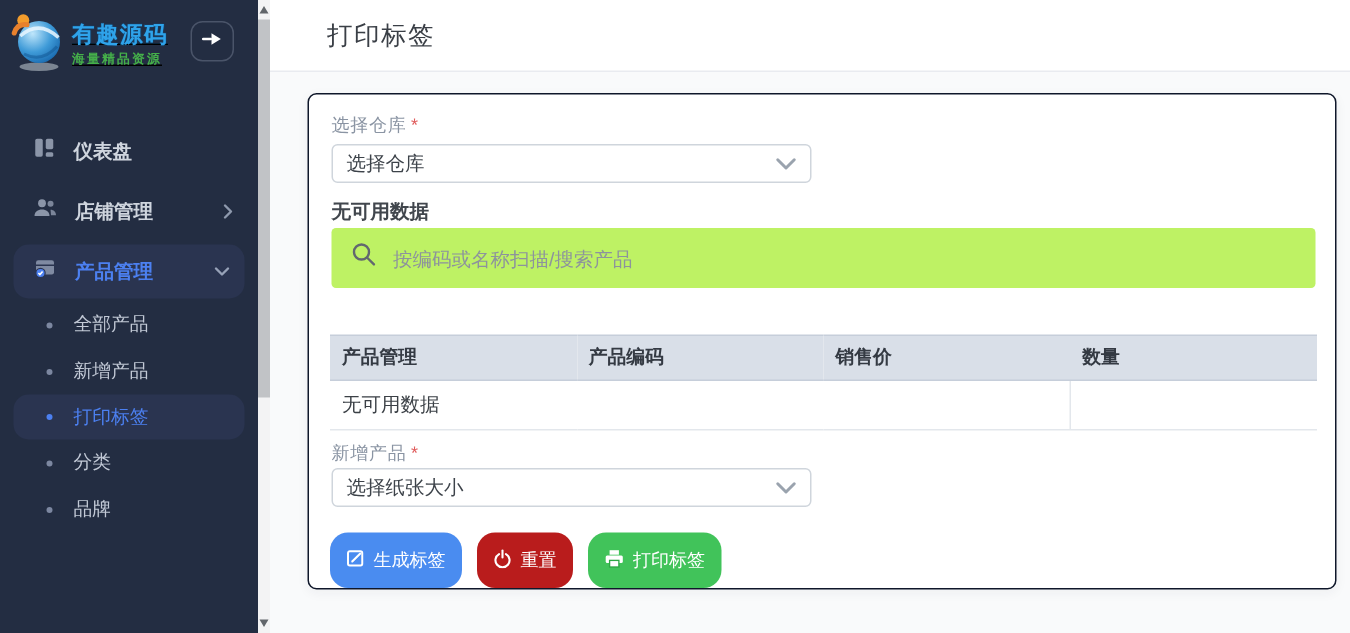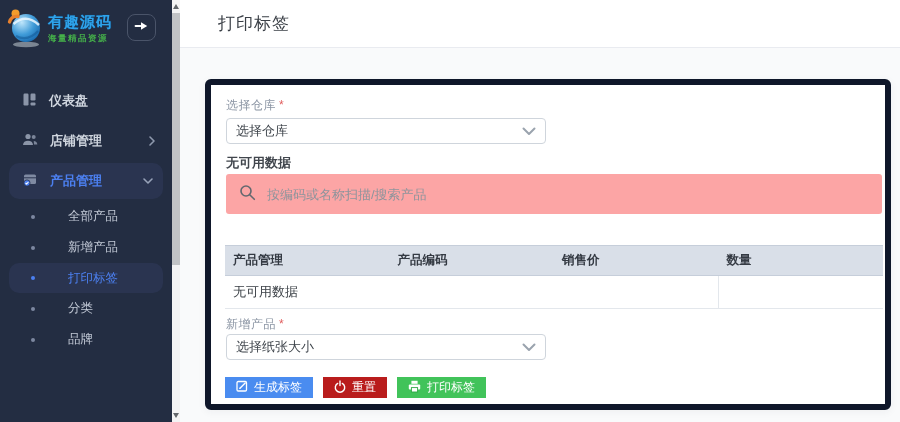--- a/index.html
+++ b/index.html
@@ -3,89 +3,89 @@
 <meta charset="utf-8">
 <style>
   * { margin:0; padding:0; box-sizing:border-box; }
   html,body { width:900px; height:422px; overflow:hidden; background:#fff;
               font-family:"Liberation Sans", sans-serif; }
 
   
   .sidebar { position:absolute; left:0; top:0; width:172px; height:422px; background:#232d42; }
 
   .logo-row { position:absolute; top:6px; left:6px; display:flex; align-items:center; }
-  .logo-text { margin-left:2px; display:flex; flex-direction:column; }
+  .logo-text { margin-left:2px; display:flex; flex-direction:column;text-decoration:underline; }
   .logo-title { font-size:15px; font-weight:bold; color:#2fa3ea; letter-spacing:1px;
                 text-shadow:0 0 1px #0b5fa0; }
   .logo-sub { font-size:8.5px; font-weight:bold; color:#45b04a; letter-spacing:1.5px; margin-top:1px; }
 
   .collapse-btn { position:absolute; top:14px; left:127px; width:29px; height:27px;
                   background:transparent; border:1px solid #4a5469; border-radius:8px;
                   display:flex; align-items:center; justify-content:center; cursor:pointer; }
 
   .menu { position:absolute; top:81px; left:0; right:0; }
   .mitem { display:flex; align-items:center; height:40px; padding:0 16px 0 22px; cursor:pointer; }
   .mitem .mlabel { color:#cfd5de; font-size:13px; font-weight:600; margin-left:12px; }
   .mitem .chev { margin-left:auto; display:flex; align-items:center; }
   .mitem.active { height:36px; margin:2px 9px; border-radius:10px; background:#2a3450;
                   padding:0 9px 0 13px; }
   .mitem.active .mlabel { color:#4c80f1; }
 
-  .sub { display:flex; align-items:center; height:31px; padding-left:31px; cursor:pointer;gap:19px; }
+  .sub { display:flex; align-items:center; height:31px; padding-left:31px; cursor:pointer; }
   .bullet { width:4px; height:4px; border-radius:50%; background:#7c87a0; flex:none; }
   .slabel { margin-left:14px; color:#c2c9d6; font-size:12.5px; font-weight:500; }
   .sub.active { height:30px; margin:0 9px; border-radius:10px; background:#2a3450; padding-left:22px; }
   .sub.active .bullet { background:#4c80f1; }
   .sub.active .slabel { color:#4c80f1; }
 
   
   .sb { position:absolute; left:172px; top:0; width:8px; height:422px; background:#f3f3f4; }
   .sb-thumb { position:absolute; top:13px; left:0; width:8px; height:252px; background:#c1c3c6; cursor:pointer; }
   .tri-up, .tri-down { position:absolute; left:1px; width:0; height:0;
       border-left:3px solid transparent; border-right:3px solid transparent; }
   .tri-up { top:4px; border-bottom:5px solid #62666b; }
   .tri-down { bottom:4px; border-top:5px solid #62666b; }
 
   
   .main { position:absolute; left:180px; top:0; width:720px; height:422px; background:#f9fafb; }
   .page-header { height:48px; background:#fff; border-bottom:1px solid #e9ebf0;
                  display:flex; align-items:center; padding-left:38px; }
   .page-title { font-size:17px; color:#3a3f46; font-weight:500; letter-spacing:1px; }
 
-  .card { position:absolute; left:25px; top:79px; width:686px; height:331px; background:#fff;
-          border:6px solid #0f172a; border-radius:6px; box-shadow:0 2px 8px rgba(30,40,60,0.05); }
+  .card { position:absolute; left:25px; top:62px; width:686px; height:331px; background:#fff;
+          border:1px solid #0f172a; border-radius:6px; box-shadow:0 2px 8px rgba(30,40,60,0.05); }
 
   .field-label { position:absolute; left:15px; font-size:12px; color:#8a94a3; letter-spacing:0.5px; }
   .req { color:#e05d5d; margin-left:3px; }
   #lbl-warehouse { top:12px; }
   #lbl-paper { top:231px; }
 
   .select { position:absolute; left:15px; width:320px; height:26px; border:1px solid #cfd5dc;
             border-radius:4px; background:#fff; display:flex; align-items:center;
             justify-content:space-between; padding:0 9px; font-size:13px; color:#3d434a; cursor:pointer; }
   #select-warehouse { top:33px; }
   #select-paper { top:249px; }
 
   .label-strong { position:absolute; left:15px; top:69px; font-size:13px; font-weight:700; color:#41464d; }
 
   .search-box { position:absolute; left:15px; top:89px; width:656px; height:40px;
-                background:#fca5a5; border-radius:3px; display:flex; align-items:center; padding:16px 13px; }
+                background:#bef264; border-radius:3px; display:flex; align-items:center; padding:16px 13px; }
   .search-box input { border:none; background:transparent; outline:none; flex:1;
                       margin-left:11px; font-size:13px; color:#3c4248; font-family:inherit; }
   .search-box input::placeholder { color:#8d949c; }
 
   .ptable { position:absolute; left:14px; top:160px; width:658px; border-collapse:collapse; table-layout:fixed; }
   .ptable th { background:#d9dfe8; border-top:1px solid #c6ceda; border-bottom:1px solid #c6ceda;
                font-size:12.5px; color:#343a43; text-align:left; padding:6px 8px; font-weight:700; }
   .ptable td { font-size:13px; color:#3b4046; padding:7px 8px; border-bottom:1px solid #e3e7ec;margin-left:40px; }
   .qty-cell { border-left:1px solid #e3e7ec; }
 
   .btn-row { position:absolute; left:14px; top:292px; display:flex; gap:10px; }
-  .btn { display:inline-flex; align-items:center; gap:6px; height:21px; padding:0 11px;
-         border:none; border-radius:0; color:#fff; font-size:12px; cursor:pointer;
+  .btn { display:inline-flex; align-items:center; gap:6px; height:37px; padding:0 11px;
+         border:none; border-radius:12px; color:#fff; font-size:12px; cursor:pointer;
          font-family:inherit; }
   .btn-blue  { background:#4a8cf0; }
   .btn-red   { background:#b91c1c; }
   .btn-green { background:#41c35a; }
 </style>
 </head>
 <body>
 
 <div>
 

